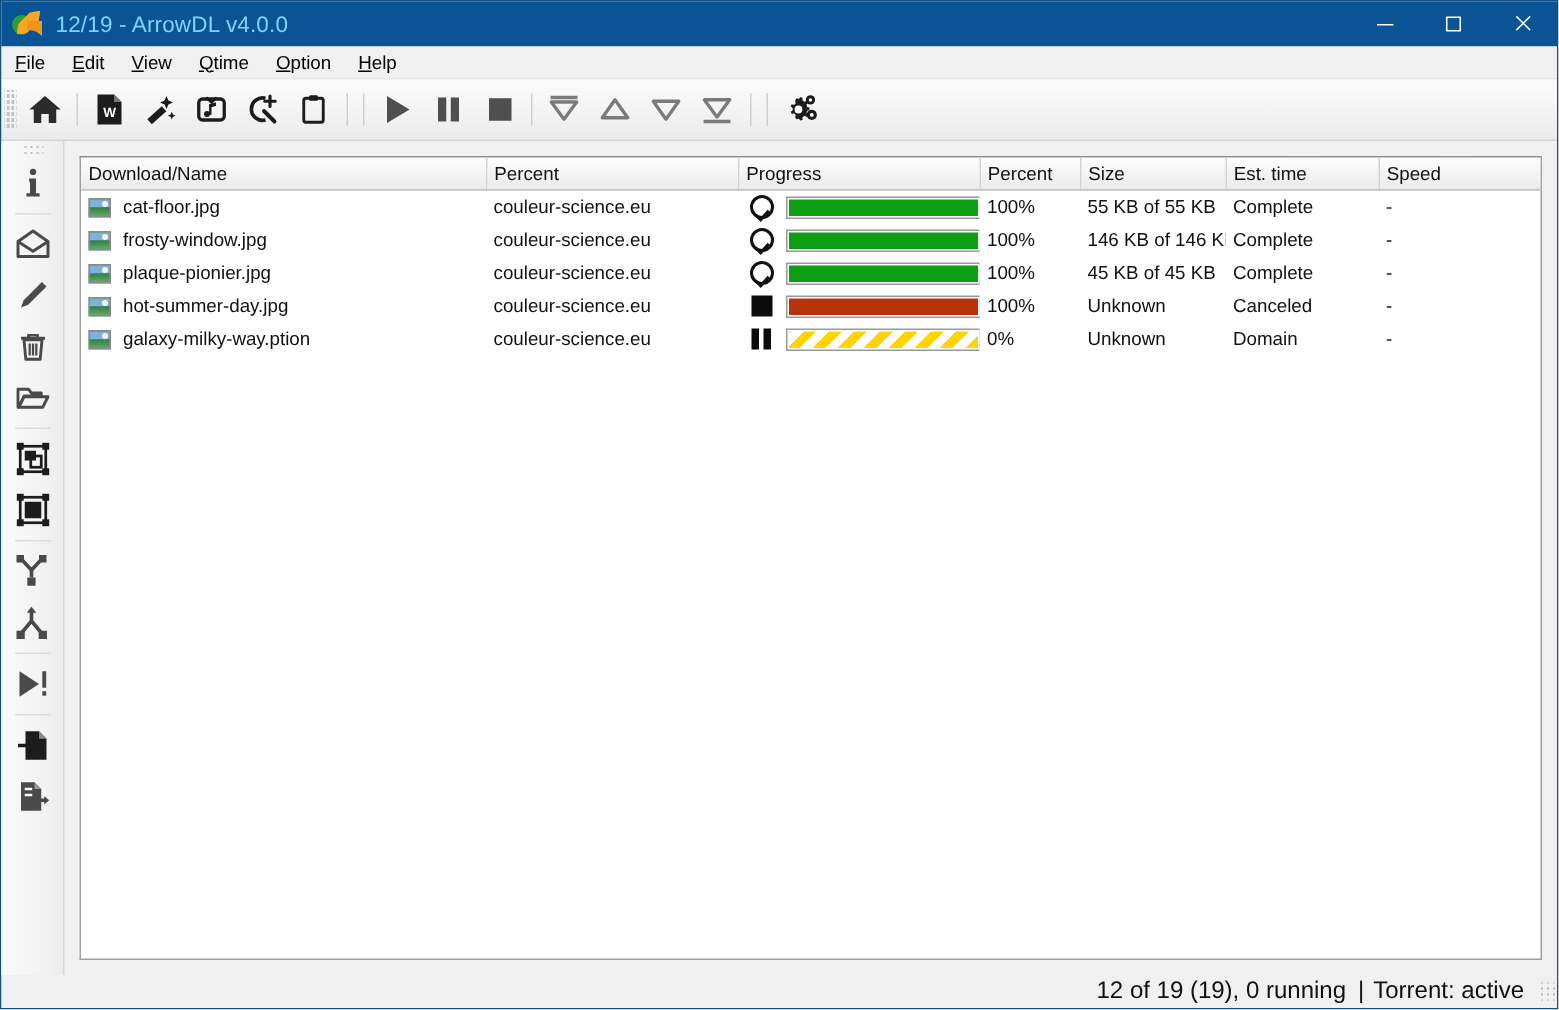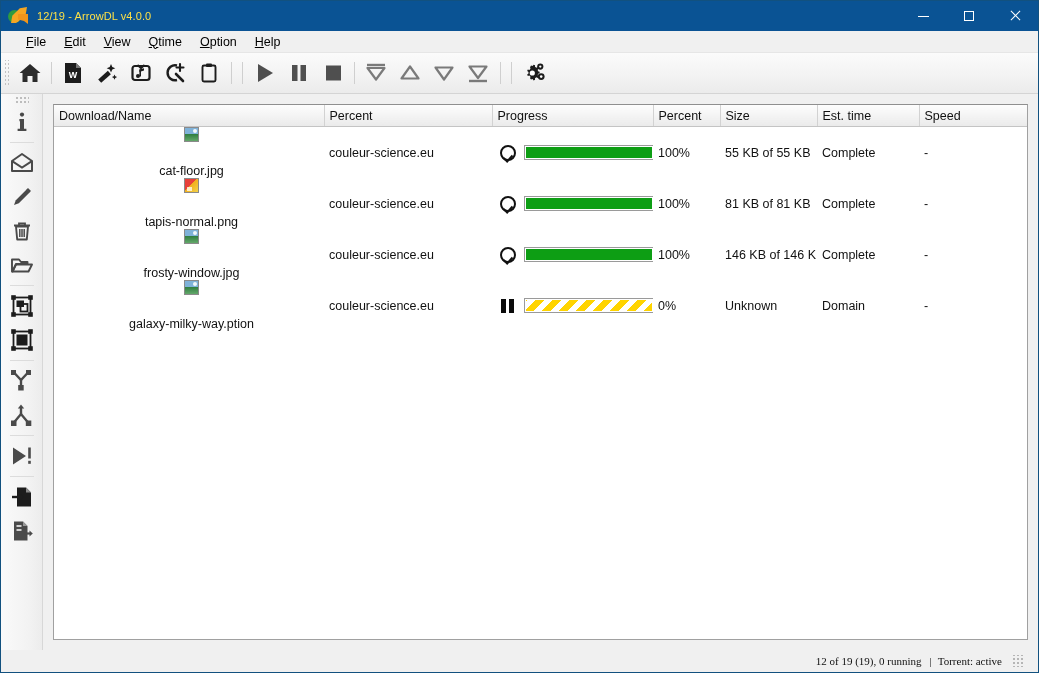--- a/index.html
+++ b/index.html
@@ -33,41 +33,41 @@
     position:absolute;left:4px;top:2px;width:16px;height:16px;
     background:#f5a623;
     clip-path:polygon(8% 55%,55% 8%,100% 0%,92% 45%,45% 92%,30% 100%,0% 100%);
   }
   .app-icon .y-arrow2{
     position:absolute;left:11px;top:9px;width:10px;height:10px;
     background:#f0951b;
     clip-path:polygon(0% 0%,100% 0%,100% 100%,60% 70%,0% 55%);
   }
   .title-text{
-    color:#fde047;font-size:11px;letter-spacing:.1px;
+    color:#7dd3fc;font-size:15px;letter-spacing:.1px;
     margin-left:2px;white-space:nowrap;
   }
   .win-btns{margin-left:auto;display:flex;height:30px;}
   .win-btn{
     width:46px;height:30px;display:flex;align-items:center;justify-content:center;
     color:#fff;
   }
   .glyph-min{width:11px;height:1px;background:#fff;display:block;}
   .glyph-max{width:10px;height:10px;border:1px solid #fff;box-sizing:border-box;display:block;}
   .glyph-close{position:relative;width:12px;height:12px;display:block;}
   .glyph-close:before,.glyph-close:after{
     content:"";position:absolute;left:0;top:5px;width:13px;height:1px;background:#fff;
   }
   .glyph-close:before{transform:rotate(45deg);}
   .glyph-close:after{transform:rotate(-45deg);}
 
   
   .menubar{
     height:21px;flex:0 0 21px;background:#f0f0f0;
-    display:flex;align-items:center;padding-left:16px;
+    display:flex;align-items:center;padding-left:0;
     border-bottom:1px solid #e6e6e6;
   }
   .menu-item{
     font-size:12.5px;color:#000;padding:2px 9px;white-space:nowrap;
   }
   .menu-item u{text-decoration:underline;}
 
   
   .toolbar{
     height:40px;flex:0 0 40px;
@@ -128,21 +128,21 @@
     font-weight:normal;text-align:left;
     padding:2px 0 2px 5px;height:17px;
     white-space:nowrap;overflow:hidden;
     font-size:12.5px;
   }
   table.dl tbody td{
     height:22px;padding:0 0 0 5px;vertical-align:middle;
     white-space:nowrap;overflow:hidden;
     border:none;
   }
-  .name-cell{display:flex;align-items:center;gap:22px;flex-direction:column;}
+  .name-cell{display:flex;align-items:center;gap:8px;}
   .ftype{
     width:15px;height:13px;flex:0 0 15px;position:relative;
     border:1px solid #8a8a8a;background:#fff;box-sizing:border-box;
   }
   .ftype.jpg{background:linear-gradient(to bottom,#7fb2d9 0%,#7fb2d9 45%,#2f7d3f 46%,#63a86a 100%);}
   .ftype.jpg:after{
     content:"";position:absolute;right:1px;top:1px;width:4px;height:4px;
     border-radius:50%;background:#ffffff;opacity:.9;
   }
   .ftype.png{background:linear-gradient(135deg,#e8403a 0%,#e8403a 45%,#f2b01e 46%,#f2d24a 100%);}
@@ -172,21 +172,21 @@
   .bar .fill.green{background:#0d9e14;}
   .bar .fill.red{background:#b7330a;}
   .bar .fill.stripe{
     background:repeating-linear-gradient(-45deg,#ffd400 0px,#ffd400 6px,#ffffff 6px,#ffffff 12px);
   }
 
   
   .statusbar{
     height:22px;flex:0 0 22px;background:#f0f0f0;
     display:flex;align-items:center;justify-content:flex-end;
-    font-size:11px;color:#111;padding-right:14px;font-family:Liberation Serif, serif;
+    font-size:16px;color:#111;padding-right:0;
   }
   .sb-text{margin-right:8px;white-space:nowrap;}
   .sb-div{margin-right:6px;color:#111;}
   .sb-grip-r{
     width:12px;height:12px;margin-left:2px;
     background-image:radial-gradient(#b5b5b5 1px,transparent 1px);
     background-size:4px 4px;background-position:0 2px;
   }
   .center-wrap{flex:1 1 auto;display:flex;min-height:0;padding:0;}
 </style>
@@ -484,57 +484,78 @@
                   </div>
                 </td>
                 <td>100%</td>
                 <td>55 KB of 55 KB</td>
                 <td>Complete</td>
                 <td>-</td>
               </tr>
               <tr>
                 <td>
                   <div class="name-cell">
-                    <span class="ftype png"></span>
-                    <span>tapis-normal.png</span>
+                    <span class="ftype jpg"></span>
+                    <span>frosty-window.jpg</span>
                   </div>
                 </td>
                 <td>couleur-science.eu</td>
                 <td>
                   <div class="pcell">
                     <span class="sicon check"></span>
                     <div class="bar">
                       <div class="fill green" style="width: calc(100% - 2px);"></div>
                     </div>
                   </div>
                 </td>
                 <td>100%</td>
-                <td>81 KB of 81 KB</td>
+                <td>146 KB of 146 KB</td>
                 <td>Complete</td>
                 <td>-</td>
               </tr>
               <tr>
                 <td>
                   <div class="name-cell">
                     <span class="ftype jpg"></span>
-                    <span>frosty-window.jpg</span>
+                    <span>plaque-pionier.jpg</span>
                   </div>
                 </td>
                 <td>couleur-science.eu</td>
                 <td>
                   <div class="pcell">
                     <span class="sicon check"></span>
                     <div class="bar">
                       <div class="fill green" style="width: calc(100% - 2px);"></div>
                     </div>
                   </div>
                 </td>
                 <td>100%</td>
-                <td>146 KB of 146 KB</td>
+                <td>45 KB of 45 KB</td>
                 <td>Complete</td>
+                <td>-</td>
+              </tr>
+              <tr>
+                <td>
+                  <div class="name-cell">
+                    <span class="ftype jpg"></span>
+                    <span>hot-summer-day.jpg</span>
+                  </div>
+                </td>
+                <td>couleur-science.eu</td>
+                <td>
+                  <div class="pcell">
+                    <span class="sicon stop"></span>
+                    <div class="bar">
+                      <div class="fill red" style="width: calc(100% - 2px);"></div>
+                    </div>
+                  </div>
+                </td>
+                <td>100%</td>
+                <td>Unknown</td>
+                <td>Canceled</td>
                 <td>-</td>
               </tr>
               <tr>
                 <td>
                   <div class="name-cell">
                     <span class="ftype jpg"></span>
                     <span>galaxy-milky-way.ption</span>
                   </div>
                 </td>
                 <td>couleur-science.eu</td>

